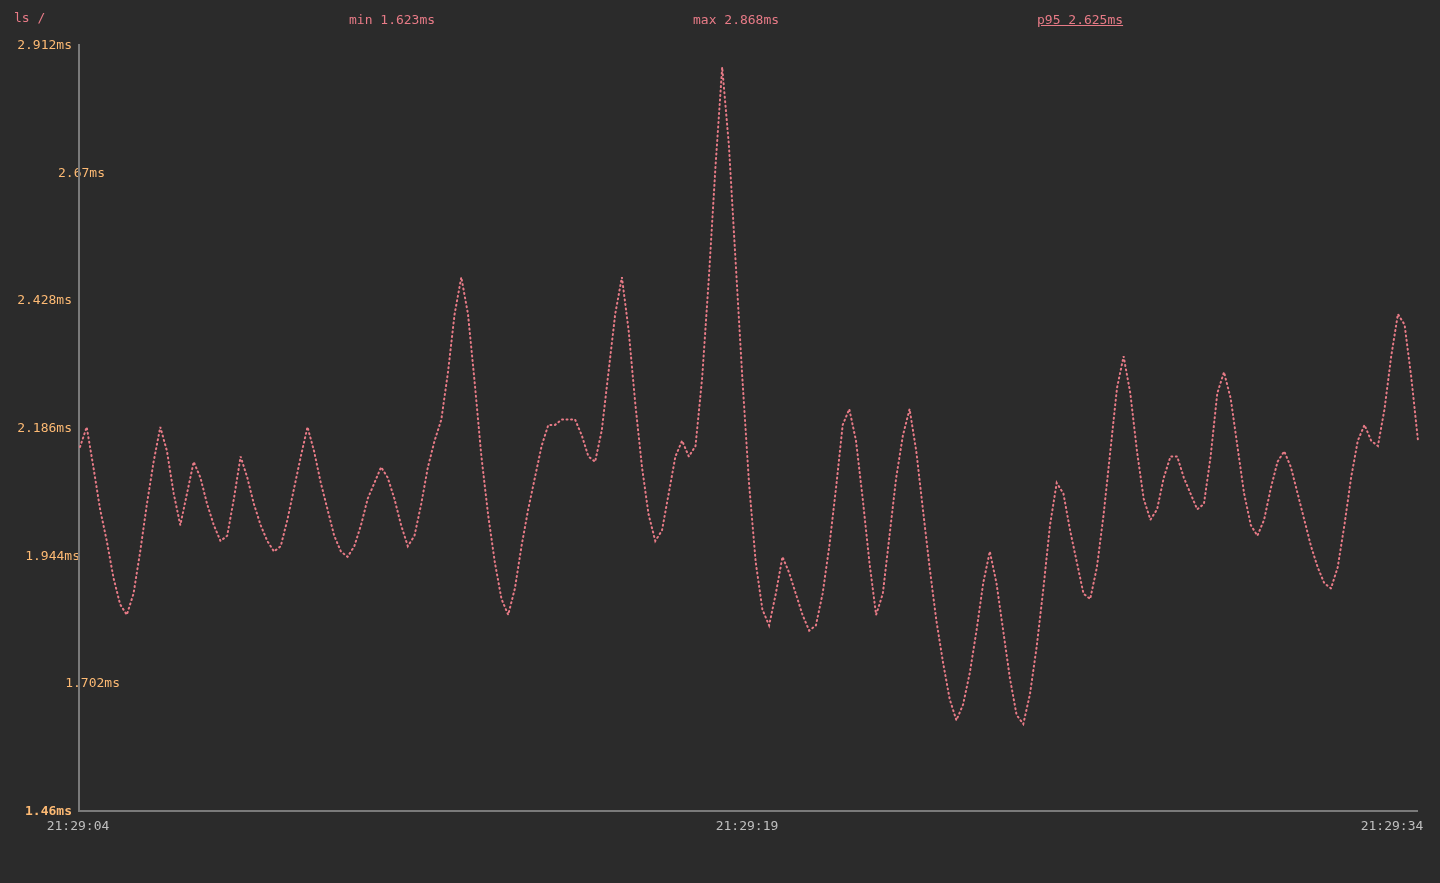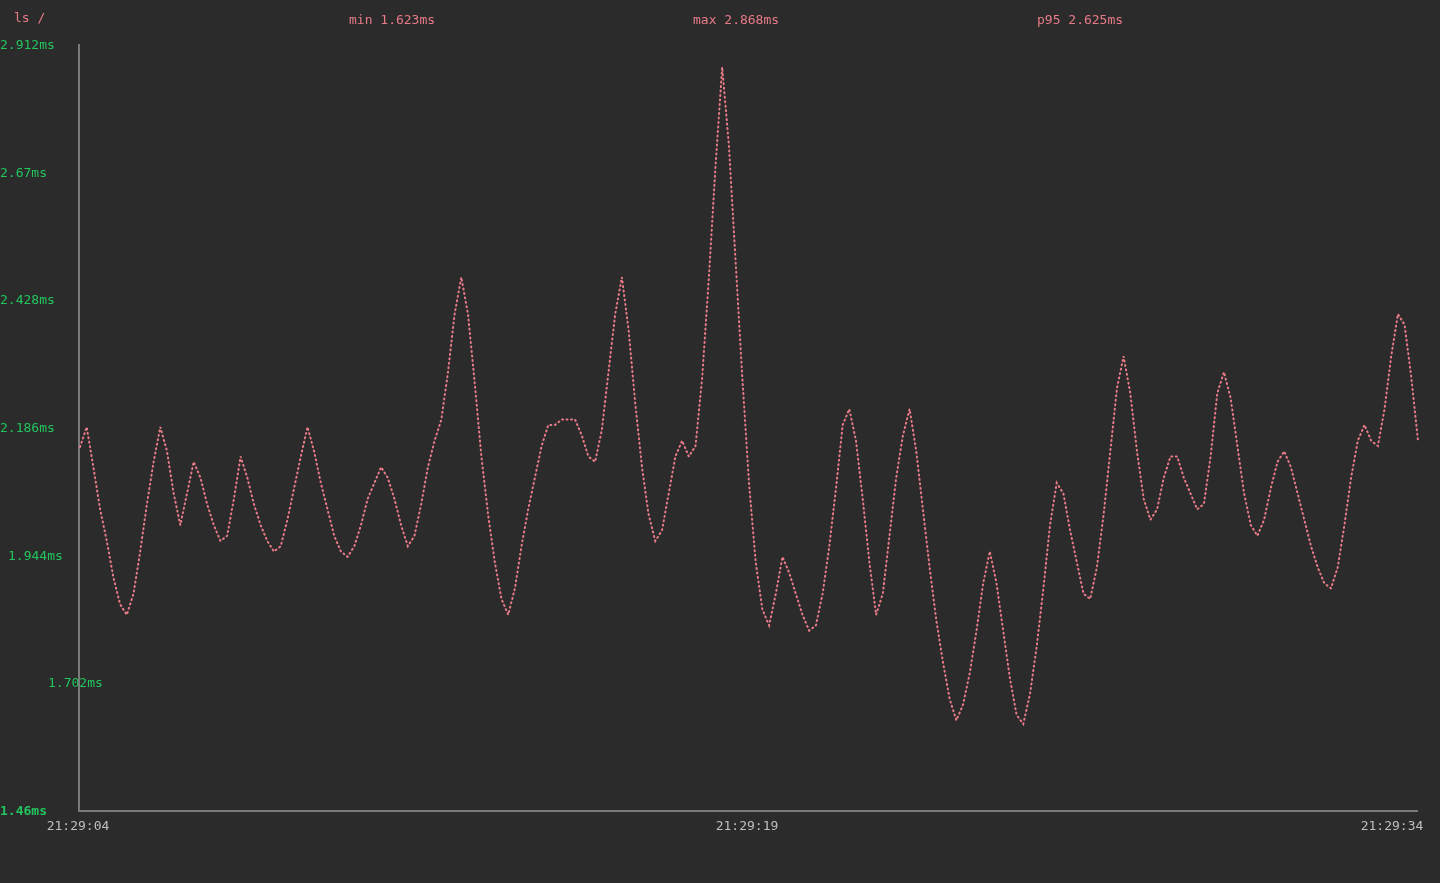--- a/index.html
+++ b/index.html
@@ -17,38 +17,38 @@
     position: absolute;
     top: 12px;
     left: 0;
     right: 0;
     height: 20px;
   }
   .header span { position: absolute; color: #e87b87; }
   .title      { left: 14px; top:-2px; }
   .stat-min   { left: 349px; }
   .stat-max   { left: 693px; }
-  .stat-p95   { left: 1037px; }
+  .stat-p95   { left: 1037px; text-decoration: underline; }
 
   .plot-area {
     position: absolute;
     left: 78px;
     top: 44px;
     width: 1338px;   
     height: 766px;   
     border-left: 2px solid #7a7a7a;
     border-bottom: 2px solid #7a7a7a;
   }
 
   .y-tick {
     position: absolute;
     left: 0;
     width: 72px;
-    text-align: left;
-    color: #22c55e;
+    text-align: right;
+    color: #fdba74;
     transform: translateY(-50%);
   }
   .x-tick {
     position: absolute;
     top: 818px;
     color: #bfbfbf;
     transform: translateX(-50%);
     white-space: nowrap;
   }
   svg.line {
@@ -72,21 +72,21 @@
 
 <div class="header">
   <span class="title">ls /</span>
   <span class="stat-min">min 1.623ms</span>
   <span class="stat-max">max 2.868ms</span>
   <span class="stat-p95">p95 2.625ms</span>
 </div>
 
 <div id="y-axis">
     <div class="y-tick" style="top: 44px;">2.912ms</div>
-    <div class="y-tick" style="top: 171.667px;">2.67ms</div>
+    <div class="y-tick" style="top: 171.667px; margin-left: 33px;">2.67ms</div>
     <div class="y-tick" style="top: 299.333px;">2.428ms</div>
     <div class="y-tick" style="top: 427px;">2.186ms</div>
     <div class="y-tick" style="top: 554.667px; margin-left: 8px;">1.944ms</div>
     <div class="y-tick" style="top: 682.333px; padding-left: 48px;">1.702ms</div>
     <div class="y-tick" style="top: 810px; font-weight: bold;">1.46ms</div>
   </div>
 <div id="x-axis">
     <div class="x-tick" style="left: 78px;">21:29:04</div>
     <div class="x-tick" style="left: 747px;">21:29:19</div>
     <div class="x-tick" style="left: 1392px;">21:29:34</div>

